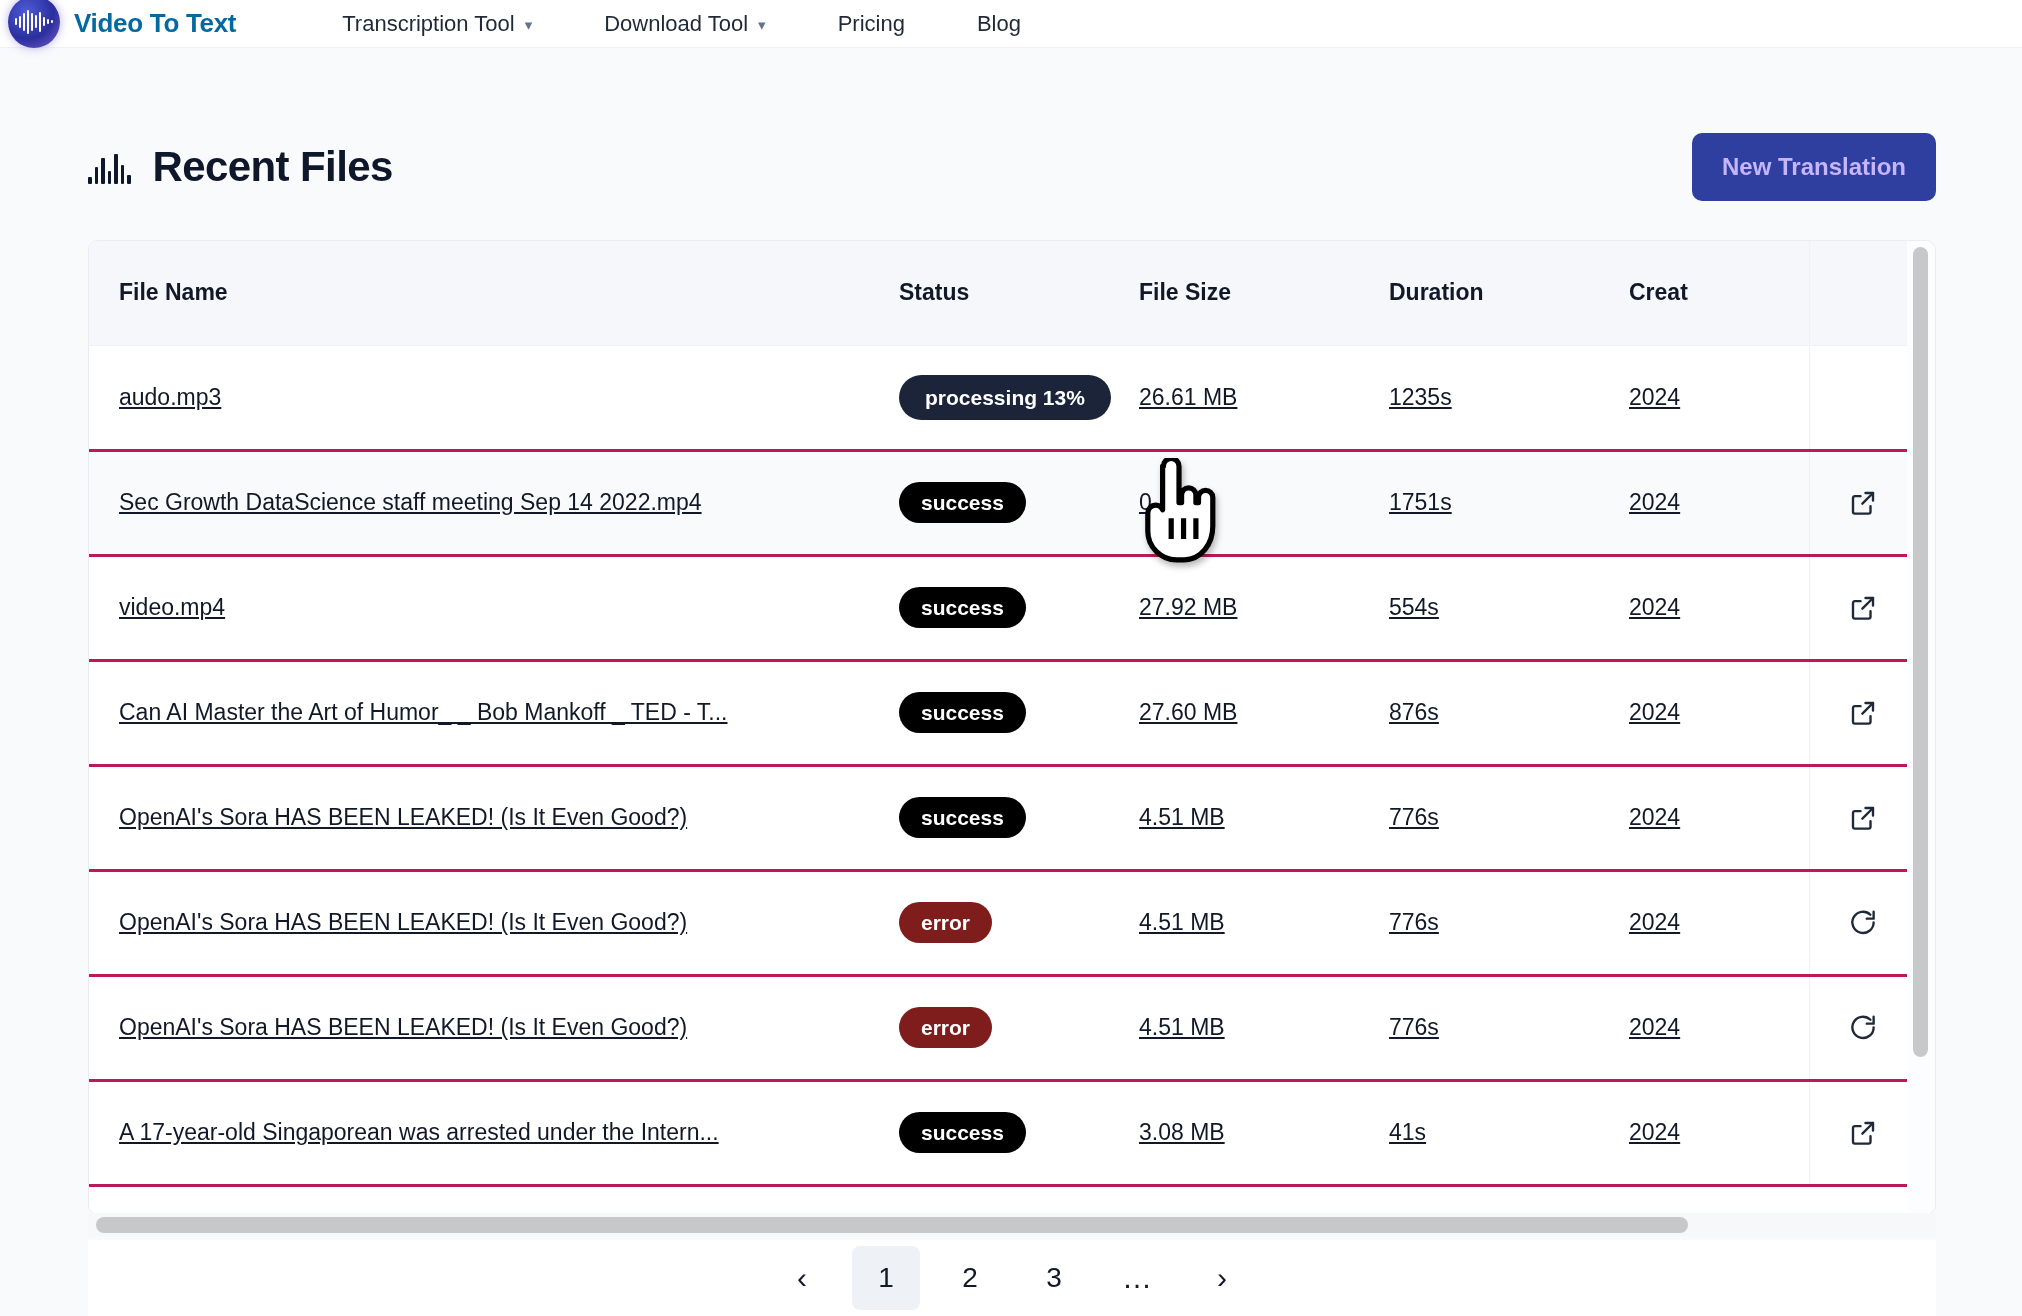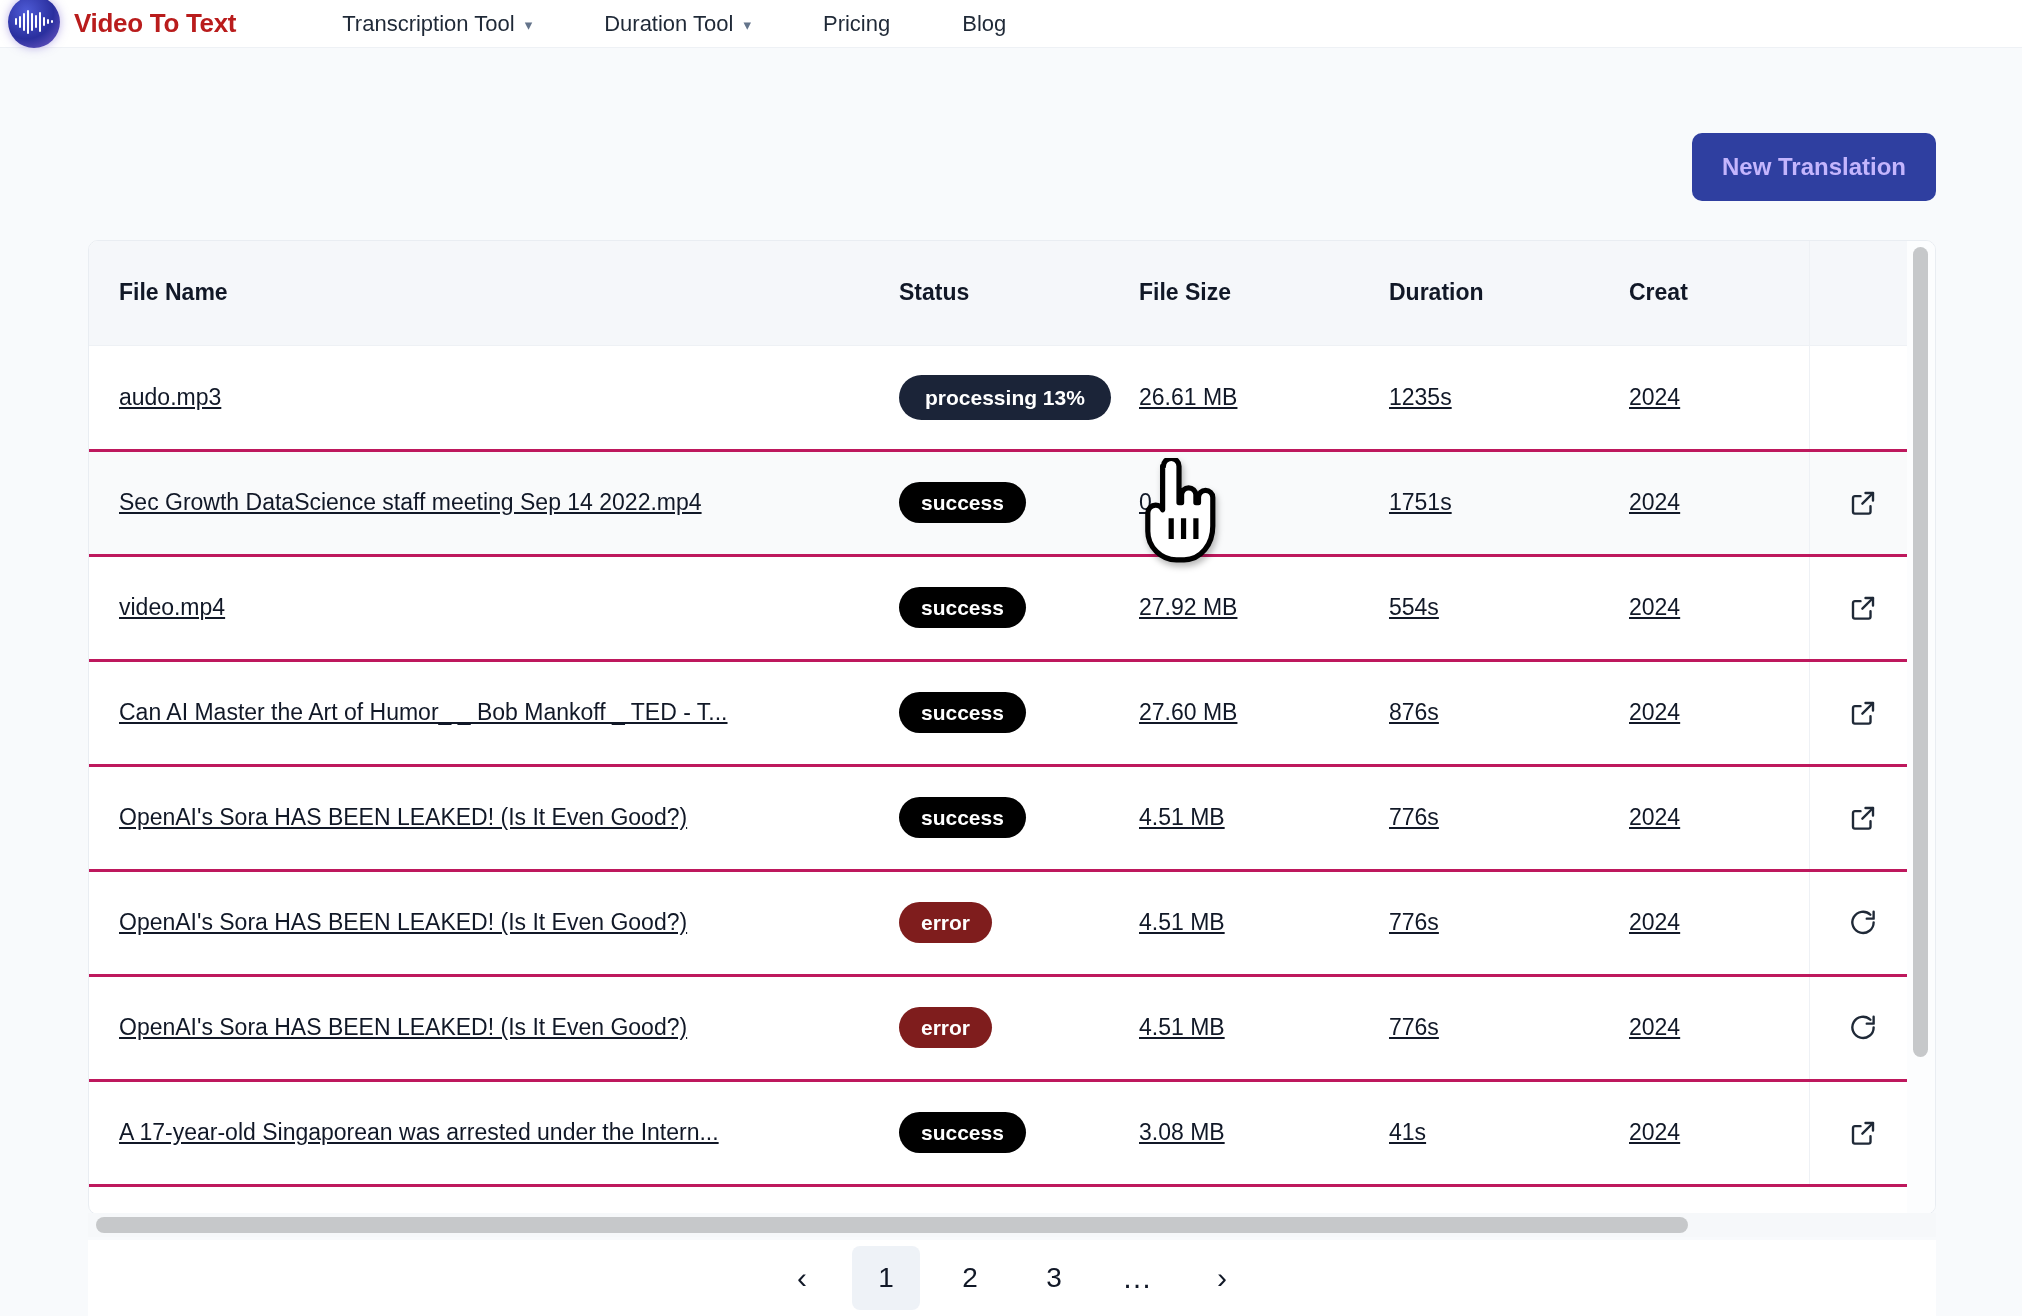--- a/index.html
+++ b/index.html
@@ -22,21 +22,21 @@
   .logo-circle {
     width: 52px; height: 52px; border-radius: 50%;
     background: radial-gradient(circle at 35% 30%, #4e5bd6 0%, #2a2f9e 55%, #7b61c9 100%);
     display: flex; align-items: center; justify-content: center;
     box-shadow: 0 0 10px rgba(120,100,210,.5);
     position: relative; top: -2px;
   }
   .logo-wave { display: flex; align-items: center; gap: 2px; height: 24px; }
   .logo-wave i { display: block; width: 2px; background: #ffffff; border-radius: 1px; }
   .brand-name {
-    font-size: 26px; font-weight: 700; color: #b91c1c; letter-spacing: -0.3px;
+    font-size: 26px; font-weight: 700; color: #0369a1; letter-spacing: -0.3px;
     white-space: nowrap;
   }
   .nav { display: flex; align-items: center; gap: 16px; margin-left: 78px; }
   .nav-item {
     font-size: 22px; color: #1f2937; padding: 0 28px;
     display: flex; align-items: center; gap: 10px; white-space: nowrap;
     cursor: pointer;
   }
   .caret { font-size: 15px; color: #64748b; position: relative; top: 1px; }
   .right-tools {
@@ -211,34 +211,46 @@
     </div>
     <span class="brand-name">Video To Text</span>
   </div>
 
   <nav class="nav">
     <div class="nav-item">
       <span>Transcription Tool</span>
       <span class="caret">▾</span>
     </div>
     <div class="nav-item">
-      <span>Duration Tool</span>
+      <span>Download Tool</span>
       <span class="caret">▾</span>
     </div>
     <div class="nav-item">
       <span>Pricing</span>
     </div>
     <div class="nav-item">
       <span>Blog</span>
     </div>
   </nav>
 
 </div>
 
 <div class="page-head">
+  <div class="title-wrap">
+    <span class="wave-icon">
+      <i style="height:7px"></i>
+        <i style="height:17px"></i>
+        <i style="height:26px"></i>
+      <i style="height:13px"></i>
+        <i style="height:30px"></i>
+        <i style="height:19px"></i>
+      <i style="height:9px"></i>
+    </span>
+    <h1 class="page-title">Recent Files</h1>
+  </div>
   <button class="new-btn">New Translation</button>
 </div>
 
 <div class="card">
   <div class="table-scroll">
     <table>
       <thead>
         <tr>
           <th class="c-name">File Name</th>
           <th class="c-status">Status</th>

